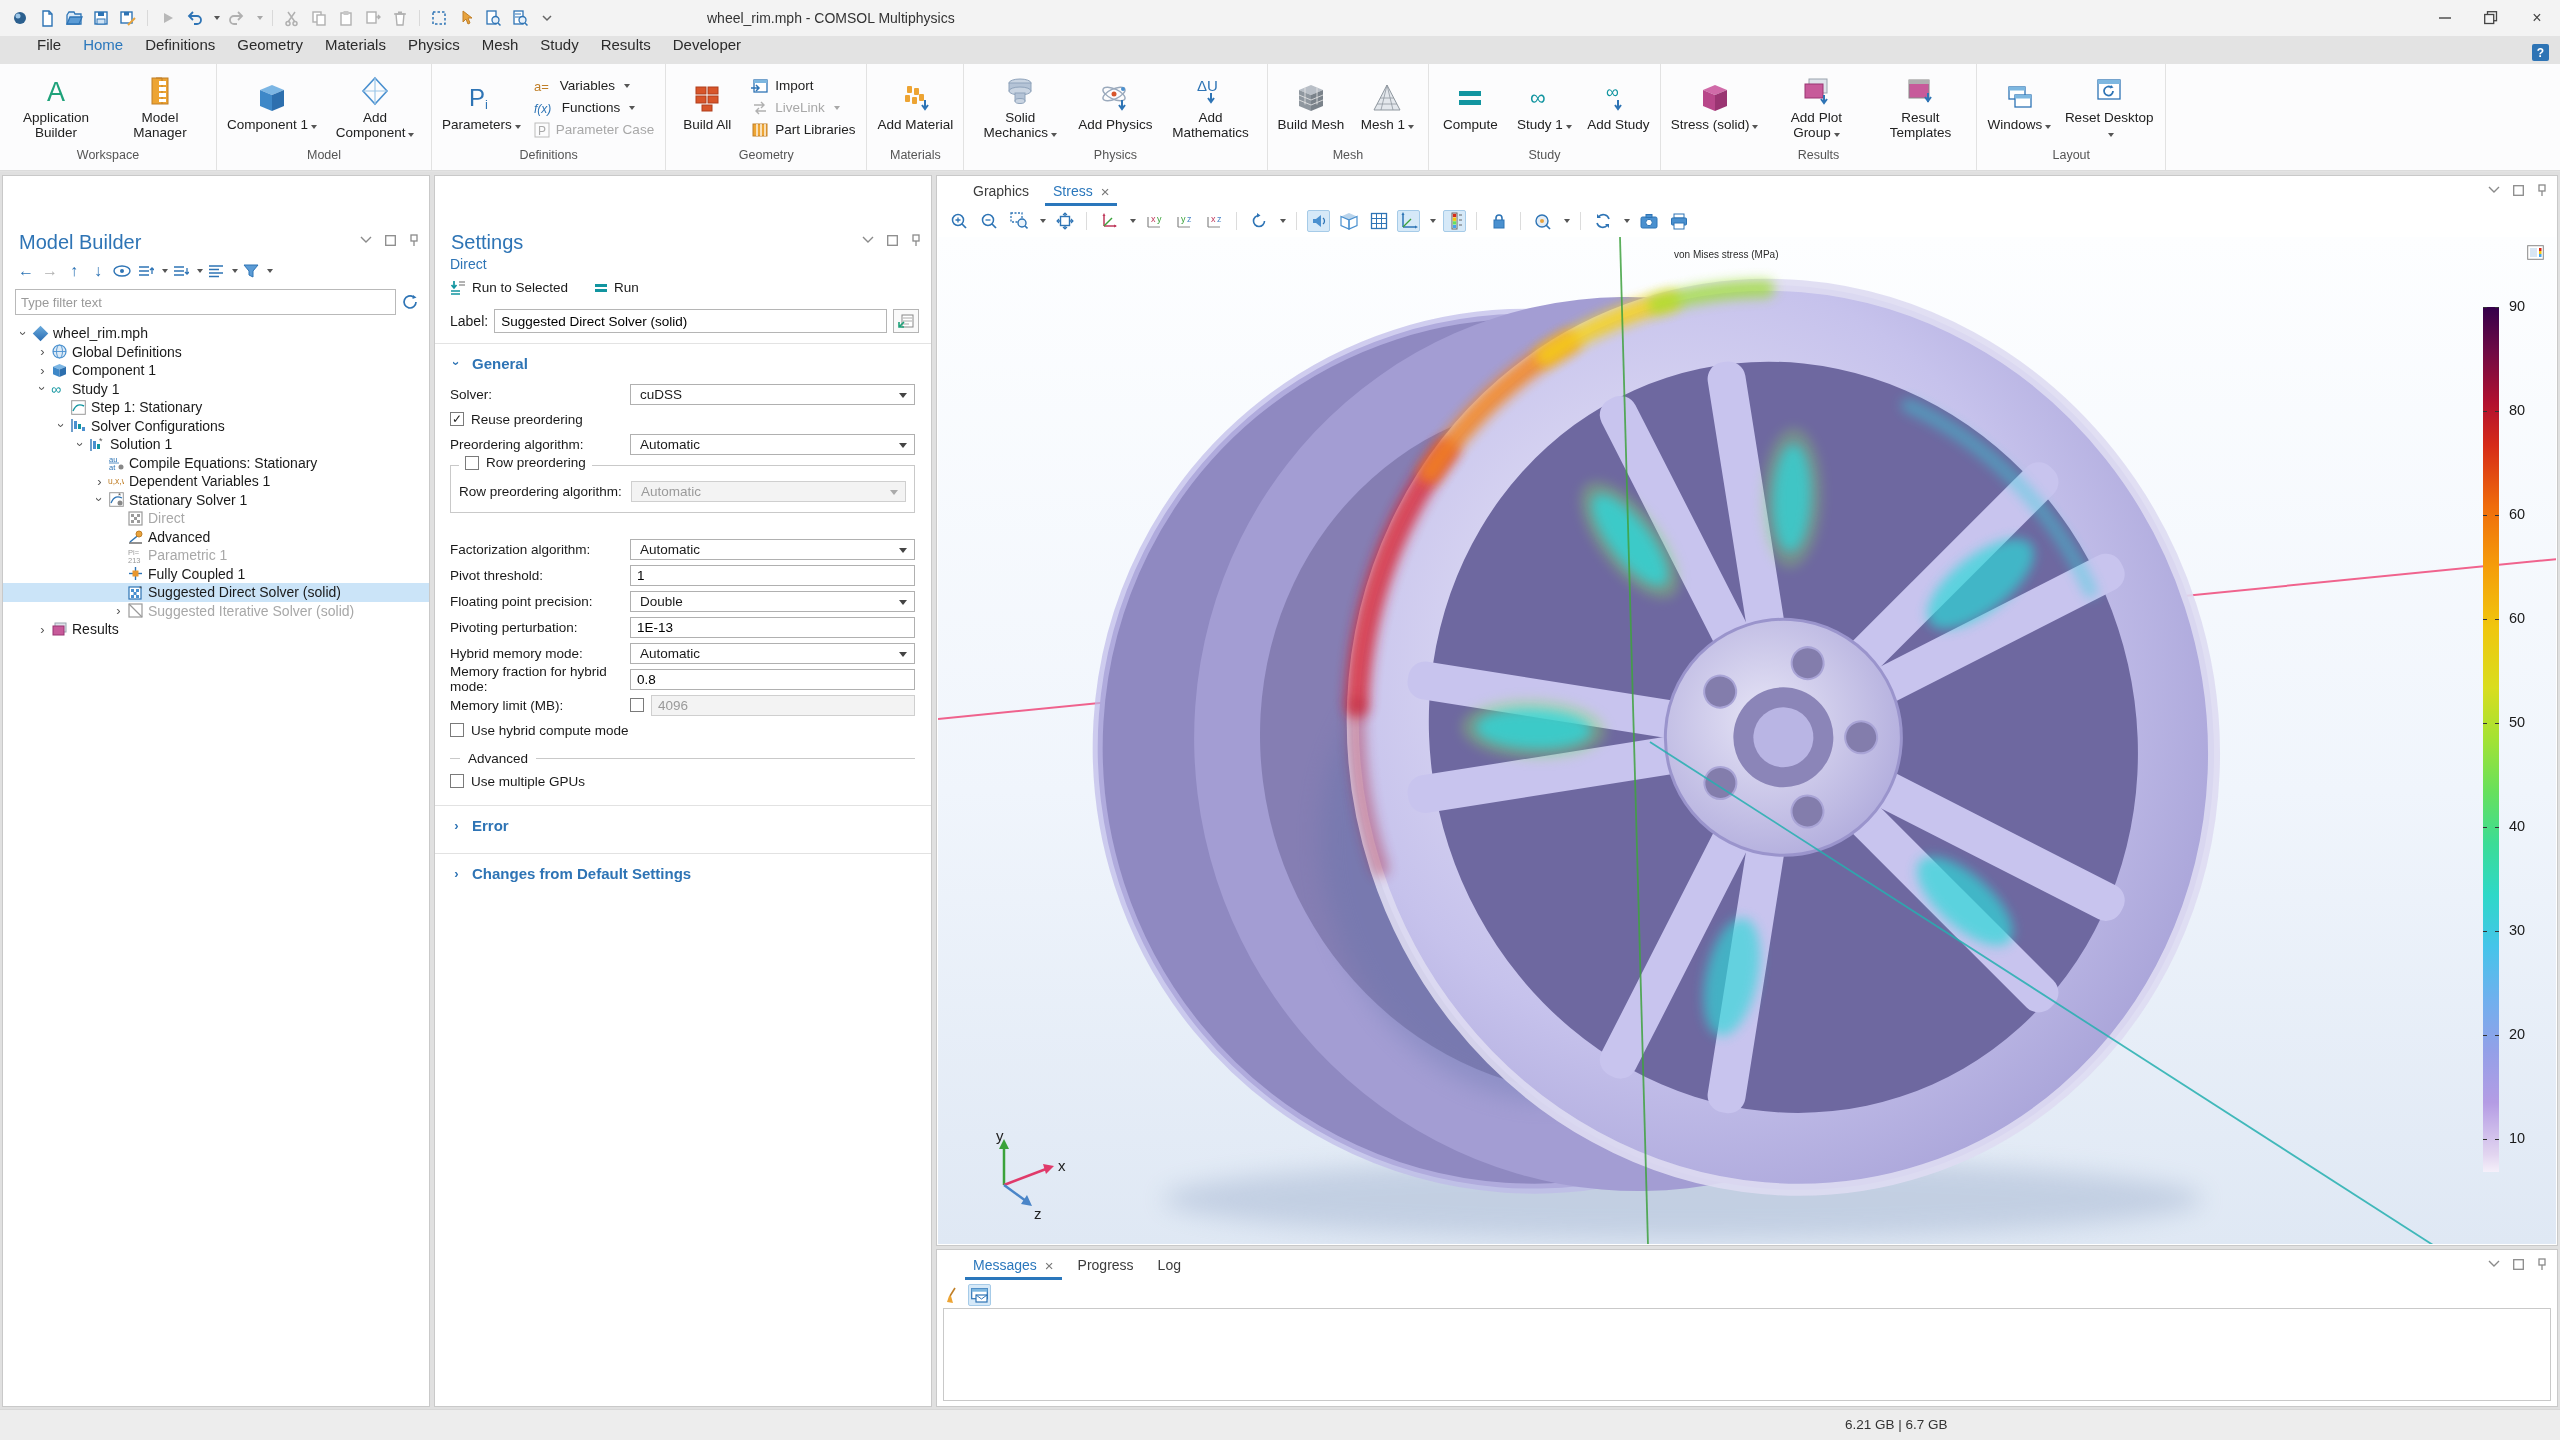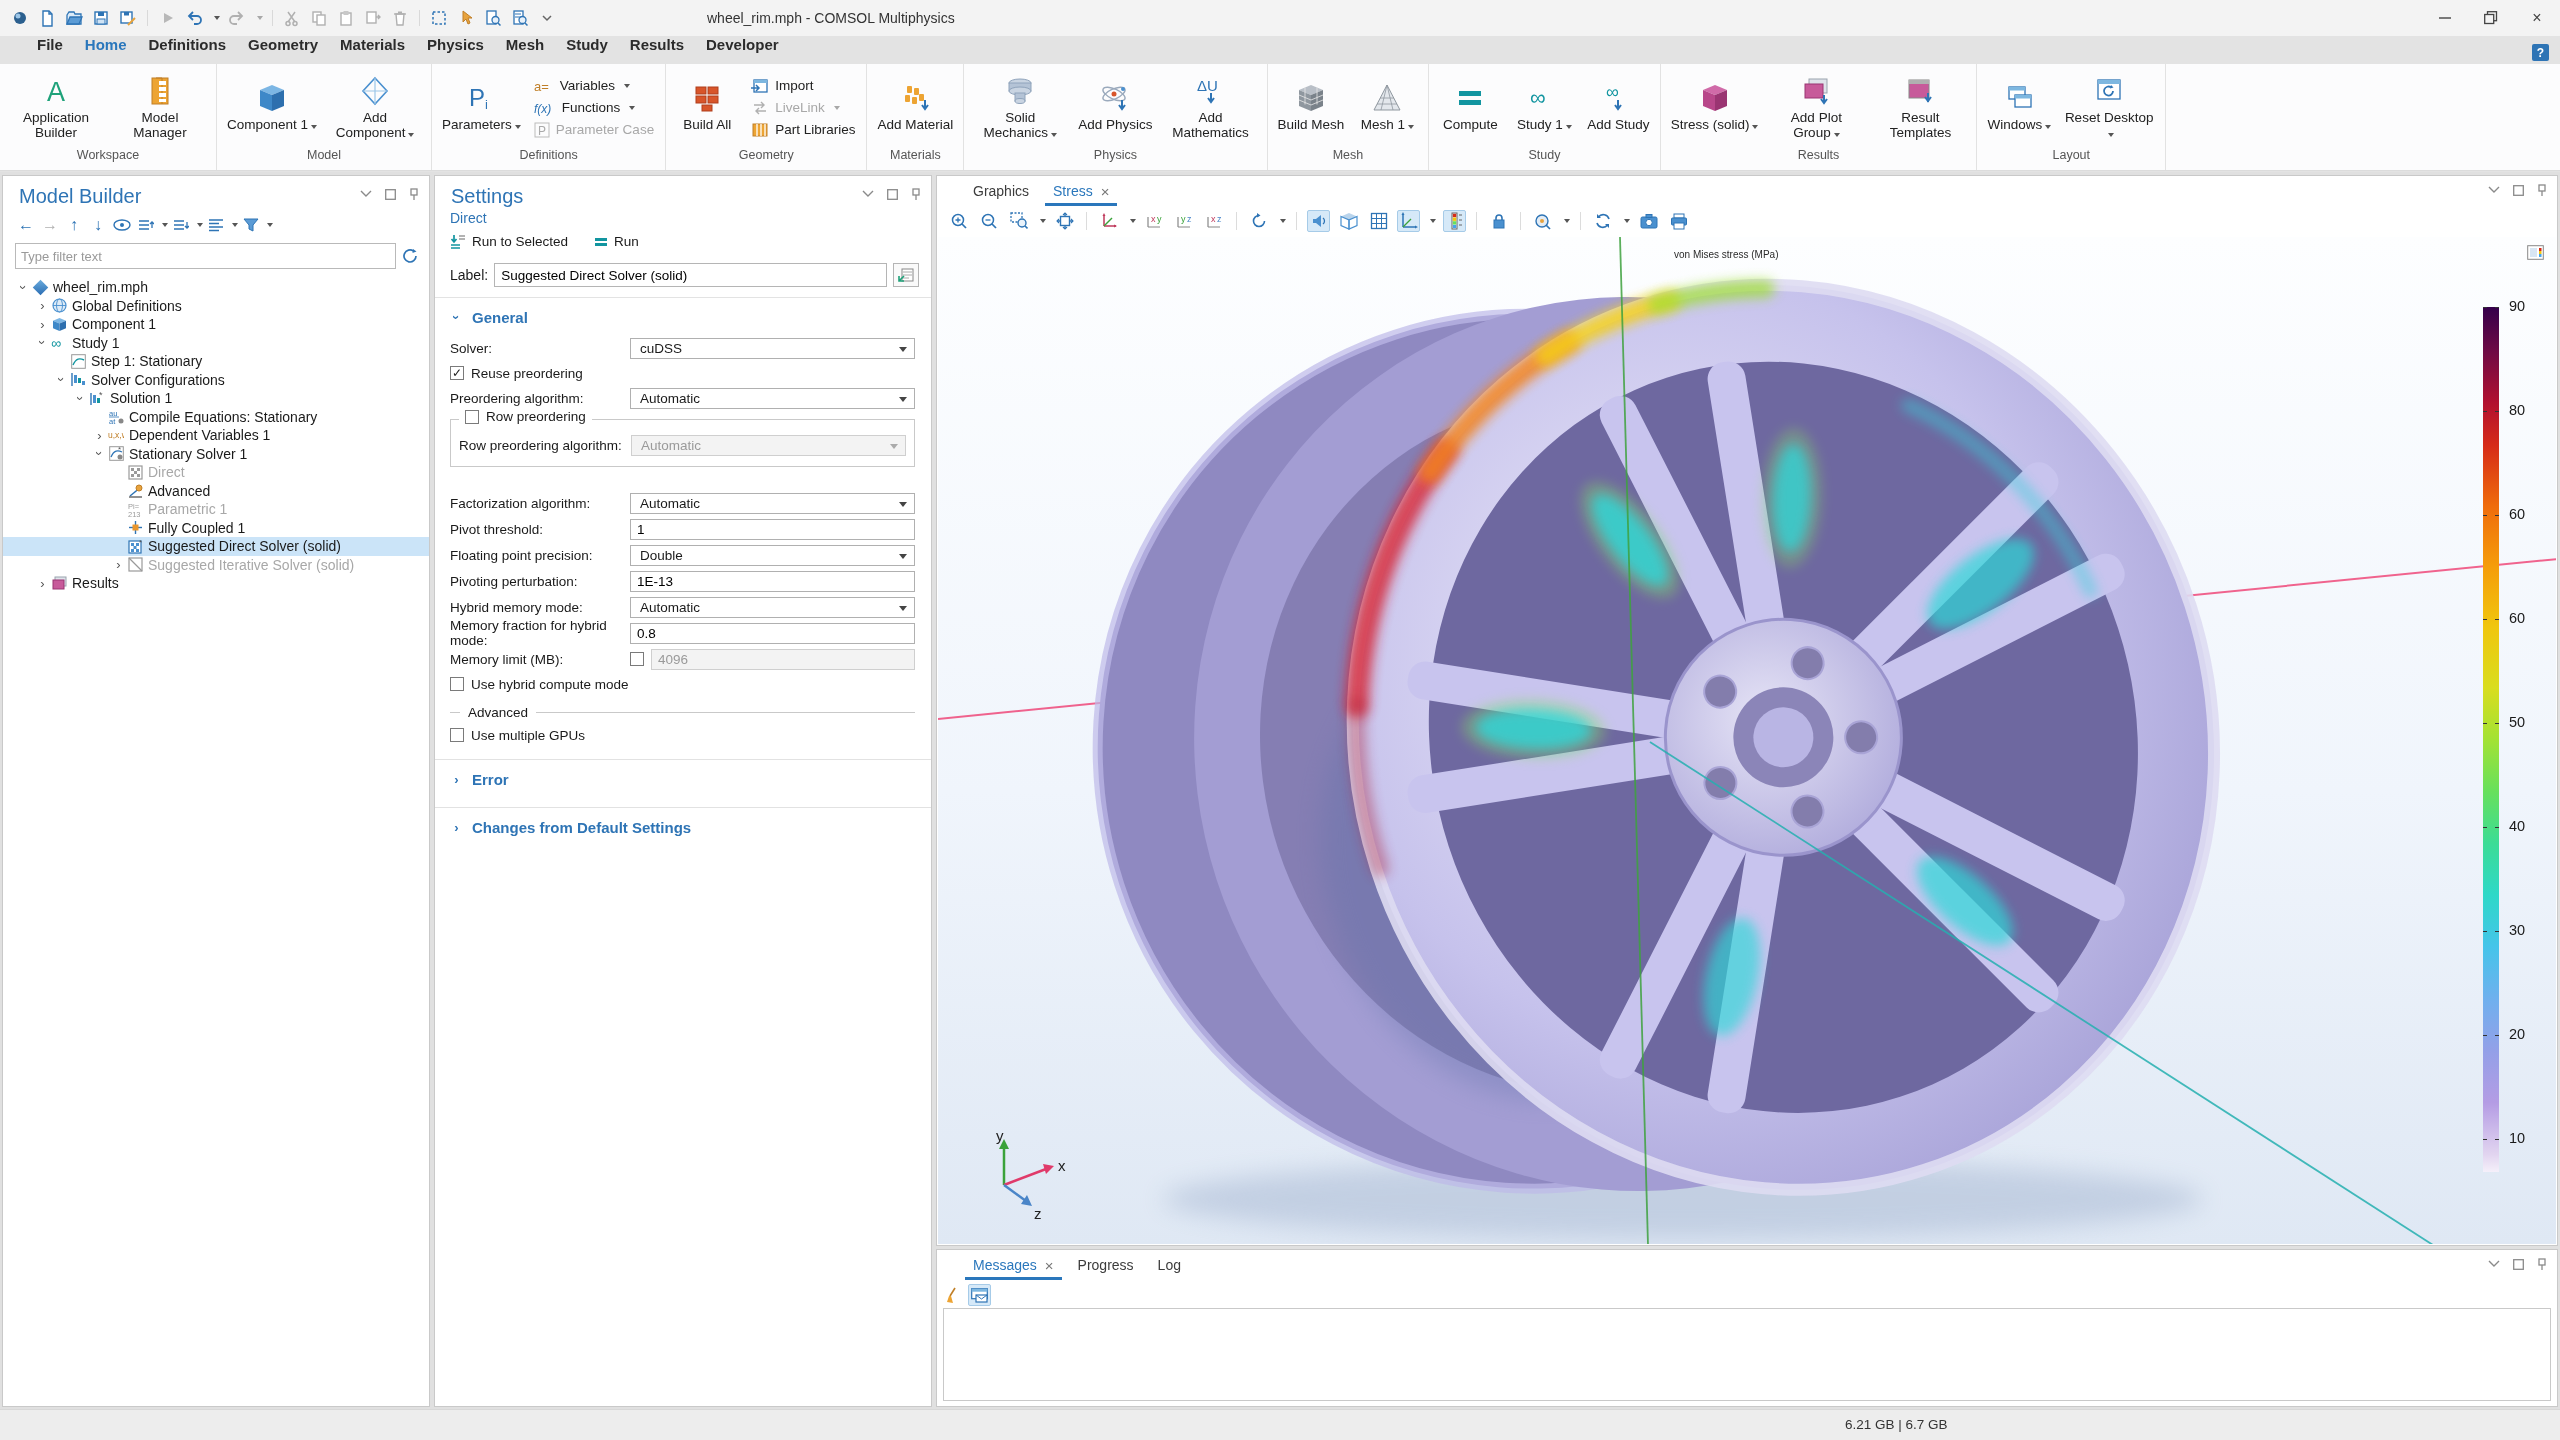--- a/index.html
+++ b/index.html
@@ -10,21 +10,21 @@
   .titlebar { position:absolute; left:0; top:0; width:2560px; height:36px; background:#f3f3f3; display:flex; align-items:center; }
   .qat { display:flex; align-items:center; gap:7px; padding-left:10px; }
   .qi { width:20px; height:20px; display:flex; align-items:center; justify-content:center; }
   .qsep { width:1px; height:16px; background:#d9d9d9; margin:0 2px; }
   .title-text { margin-left:150px; font-size:14px; color:#333; }
   .wincontrols { position:absolute; right:0; top:0; height:36px; display:flex; }
   .wc { width:46px; height:36px; display:flex; align-items:center; justify-content:center; color:#444; font-size:16px; }
 
   
   .menurow { position:absolute; top:36px; left:0; width:2560px; height:28px; display:flex; align-items:center; gap:0; padding-left:26px; }
-  .mtab { font-size:15px; color:#2b2b2b; padding:4px 11px 16px; position:relative;font-weight:bold; }
+  .mtab { font-size:15px; color:#2b2b2b; padding:4px 11px 16px; position:relative; }
   .mtab.active { color:#2a77bc; }
   .mtab.active::after { content:""; position:absolute; left:8px; right:8px; bottom:-2px; height:3px; background:#2a77bc; }
   .help-btn { position:absolute; right:11px; top:44px; width:17px; height:17px; background:#2e74b5; color:#fff; font-size:12px; font-weight:bold; display:flex; align-items:center; justify-content:center; border-radius:2px; }
 
   
   .ribbon { position:absolute; top:64px; left:0; width:2560px; height:107px; background:#fcfcfd; border-bottom:1px solid #dcdcdc; display:flex; }
   .rgroup { display:flex; flex-direction:column; border-right:1px solid #e2e2e2; padding:0 5px; }
   .rgc { height:84px; display:flex; align-items:center; gap:2px; padding-top:3px; }
   .rgl { height:20px; text-align:center; font-size:12.5px; color:#555; }
   .rbtn { min-width:72px; padding:0 5px; display:flex; flex-direction:column; align-items:center; gap:3px; font-size:13.5px; line-height:1.12; color:#222; text-align:center; }
@@ -35,21 +35,21 @@
   .tri { width:0; height:0; border-left:3.5px solid transparent; border-right:3.5px solid transparent; border-top:4px solid #555; display:inline-block; margin-left:3px; }
   .tri.d { border-top-color:#a8a8a8; }
 
   
   .workspace { position:absolute; top:172px; left:0; width:2560px; height:1237px; background:#e0e0e0; }
   .panel { position:absolute; background:#fff; border:1px solid #c9c9c9; }
   #mb       { left:2px;   top:3px;    width:428px;  height:1232px; }
   #settings { left:434px; top:3px;    width:498px;  height:1232px; }
   #graphics { left:936px; top:3px;    width:1622px; height:1071px; }
   #messages { left:936px; top:1077px; width:1622px; height:158px;  }
-  .phdr { position:relative; }
+  .phdr { position:relative;margin-top:46px; }
   .ptitle { font-size:20px; color:#2e74b5; padding:9px 0 0 16px; }
   .phicons { position:absolute; right:10px; top:12px; display:flex; gap:13px; align-items:center; }
 
   
   .mbtb { display:flex; align-items:center; gap:2px; padding:7px 0 4px 12px; }
   .mbi { min-width:22px; height:20px; display:flex; align-items:center; justify-content:center; font-size:16px; color:#2e74b5; }
   .mbi.gray { color:#b0b0b0; }
   .filter-row { display:flex; align-items:center; padding:4px 10px 4px 12px; gap:6px; }
   .filter-input { flex:1; height:26px; border:1px solid #b9b9b9; font-size:13px; padding:0 5px; font-family:"Liberation Sans",sans-serif; color:#333; }
   .filter-input::placeholder { color:#9a9a9a; }

